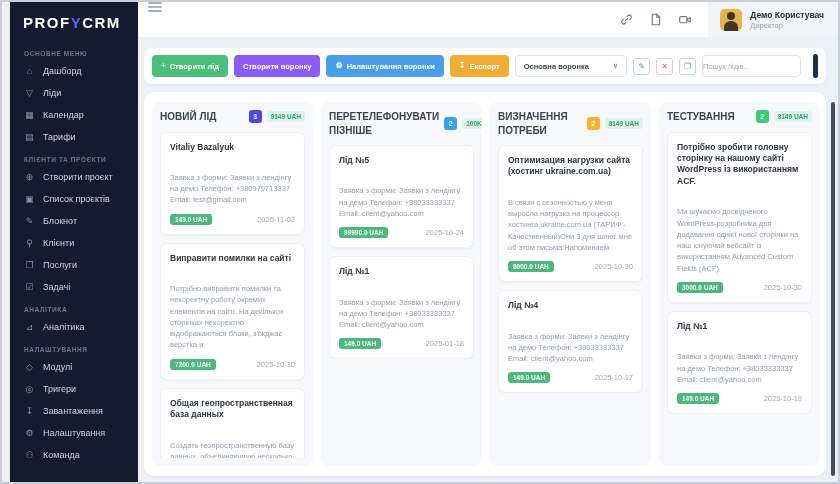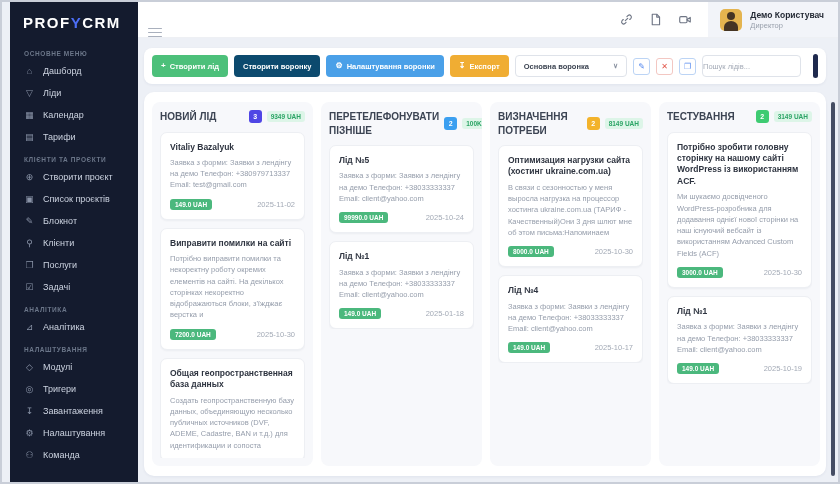--- a/index.html
+++ b/index.html
@@ -12,40 +12,40 @@
   .logo { height:40px; display:flex; align-items:center; padding-left:13px; font-size:15px; font-weight:bold; color:#ffffff; letter-spacing:1.5px; flex-shrink:0; }
   .logo .logo-y { color:#4c6ef5; }
   #sidebar-nav { overflow:hidden; }
   .nav-section-label { font-size:6.5px; font-weight:bold; letter-spacing:.6px; color:#6b7689; padding:8px 14px 3px; text-transform:uppercase; }
   .nav-item { display:flex; align-items:center; gap:8px; padding:6px 14px; cursor:pointer; }
   .nav-icon { width:11px; font-size:9px; color:#8a94a8; text-align:center; line-height:1; }
   .nav-label { font-size:9px; color:#ccd3e0; white-space:nowrap; }
 
   
   .right-side { flex:1; display:flex; flex-direction:column; min-width:0; }
-  .topbar { height:36px; background:#ffffff; display:flex; align-items:flex-end; justify-content:space-between; padding-left:10px; flex-shrink:0; border-bottom:1px solid #eef0f4; }
+  .topbar { height:36px; background:#ffffff; display:flex; align-items:flex-start; justify-content:space-between; padding-left:10px; flex-shrink:0; border-bottom:1px solid #eef0f4; }
   .hamburger { width:14px; display:flex; flex-direction:column; gap:2.5px; cursor:pointer; }
   .hamburger i { display:block; height:1.5px; background:#a9b0bd; border-radius:1px; }
   .topbar-right { display:flex; align-items:center; height:100%; }
   .top-icon { margin:0 8px; display:flex; cursor:pointer; }
   .user-chip { height:100%; background:#f2f4f9; display:flex; align-items:center; gap:8px; padding:0 14px 0 12px; margin-left:8px; cursor:pointer; }
   .avatar { width:22px; height:22px; border-radius:5px; background:#e4b44f; position:relative; overflow:hidden; flex-shrink:0; }
   .avatar::before { content:""; position:absolute; top:3px; left:7px; width:8px; height:8px; border-radius:50%; background:#453423; }
   .avatar::after { content:""; position:absolute; top:12px; left:4px; width:14px; height:12px; border-radius:50% 50% 0 0; background:#453423; }
   .user-name { font-size:8.5px; font-weight:bold; color:#252b36; }
   .user-role { font-size:7.5px; color:#99a0ac; margin-top:1px; }
 
   .content { flex:1; padding:10px 12px 6px 6px; display:flex; flex-direction:column; gap:8px; min-height:0; }
 
   
   .toolbar-panel { background:#fff; border-radius:8px; height:36px; display:flex; align-items:center; padding:0 8px; gap:6px; box-shadow:0 1px 3px rgba(25,39,80,.06); flex-shrink:0; }
   .btn { height:22px; border:none; border-radius:4px; color:#fff; font-size:7.5px; font-weight:bold; padding:0 9px; display:inline-flex; align-items:center; gap:4px; cursor:pointer; font-family:inherit; white-space:nowrap; }
   .btn .btn-ic { font-size:8px; line-height:1; }
   .btn-green  { background:#4cc07a; }
-  .btn-indigo { background:#0c4a6e; }
+  .btn-indigo { background:#8b5cf6; }
   .btn-blue   { background:#4aa0e8; }
   .btn-amber  { background:#f0ad33; }
   .select { height:22px; border:1px solid #dfe3ea; border-radius:4px; background:#fff; font-size:7.5px; font-weight:bold; color:#3a4250; display:inline-flex; align-items:center; gap:24px; padding:0 8px; cursor:pointer; white-space:nowrap; }
   .select .chev { font-size:7px; color:#8a92a0; }
   .icon-btn { width:17px; height:17px; border-radius:3px; background:#fff; display:inline-flex; align-items:center; justify-content:center; font-size:8px; cursor:pointer; flex-shrink:0; }
   .icon-btn.edit, .icon-btn.copy { border:1px solid #bcd4f5; color:#5b8def; }
   .icon-btn.del { border:1px solid #f3c7c2; color:#e2574b; }
   .search { height:22px; width:128px; border:1px solid #dfe3ea; border-radius:4px; padding:0 0; font-size:7.5px; color:#5d6573; font-family:inherit; outline:none; }
   .search::placeholder { color:#a3aab6; }
   .spacer { flex:1; }
@@ -57,21 +57,21 @@
   .board-panel { flex:1; background:#fff; border-radius:10px; padding:10px 0 10px 8px; box-shadow:0 1px 3px rgba(25,39,80,.06); min-height:0; overflow:hidden; }
   .columns { display:flex; gap:8px; height:100%; overflow:hidden; }
   .column { width:161px; flex-shrink:0; background:#f7f8fb; border-radius:8px; padding:8px; display:flex; flex-direction:column; gap:8px; overflow:hidden; }
   .col-header { display:flex; align-items:center; gap:5px; flex-shrink:0; }
   .col-title { flex:1; font-size:10px; font-weight:bold; color:#3c4453; line-height:1.35; text-transform:uppercase; }
   .col-badge { min-width:13px; height:13px; border-radius:3px; color:#fff; font-size:7px; font-weight:bold; display:flex; align-items:center; justify-content:center; padding:0 3px; flex-shrink:0; }
   .col-total { background:#ddf5e8; color:#2ba465; font-size:6.5px; font-weight:bold; padding:2px 4px; border-radius:3px; white-space:nowrap; flex-shrink:0; }
   .cards { display:flex; flex-direction:column; gap:8px; overflow:hidden; }
   .card { background:#fff; border:1px solid #edeff3; border-radius:7px; padding:9px; box-shadow:0 1px 2px rgba(20,30,60,.05); cursor:pointer; }
   .card-title { font-size:8.5px; font-weight:bold; color:#2e3440; line-height:1.35; }
-  .card-body { font-size:7.5px; color:#959dab; line-height:1.5; margin-top:4px; }
+  .card-body { font-size:7.5px; color:#959dab; line-height:1.5; margin-top:19px; }
   .card-foot { display:flex; justify-content:space-between; align-items:center; margin-top:8px; }
   .card-amount { background:#4bb87d; color:#fff; font-size:6.5px; font-weight:bold; padding:2px 5px; border-radius:3px; }
   .card-date { font-size:7.5px; color:#a3aab6; }
 
   .main-scrollbar { position:absolute; right:3px; top:100px; width:4px; height:374px; background:#454d63; border-radius:2px; cursor:pointer; }
 </style>
 </head>
 <body>
 
 <div class="screen">

